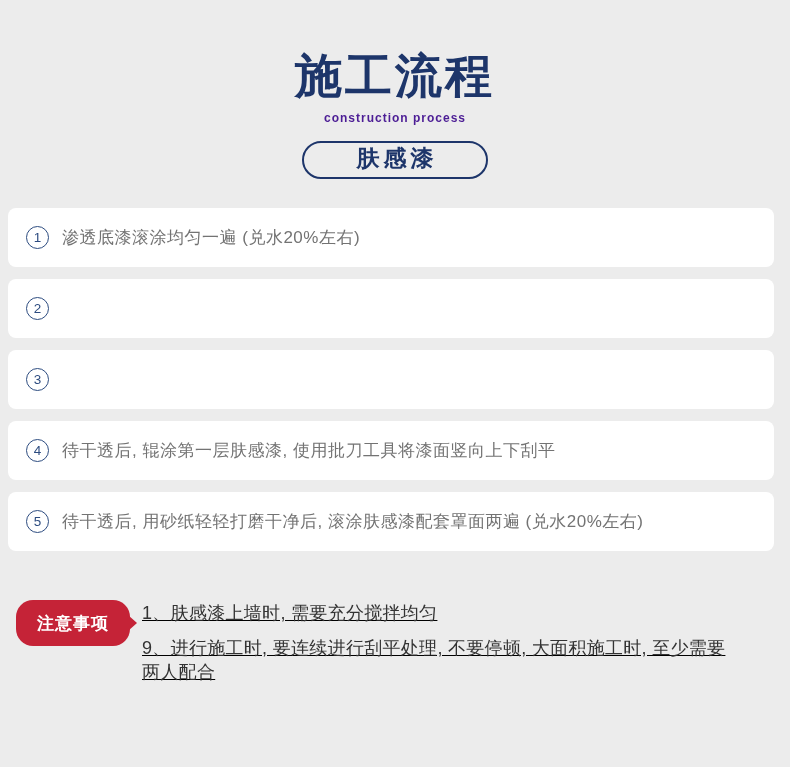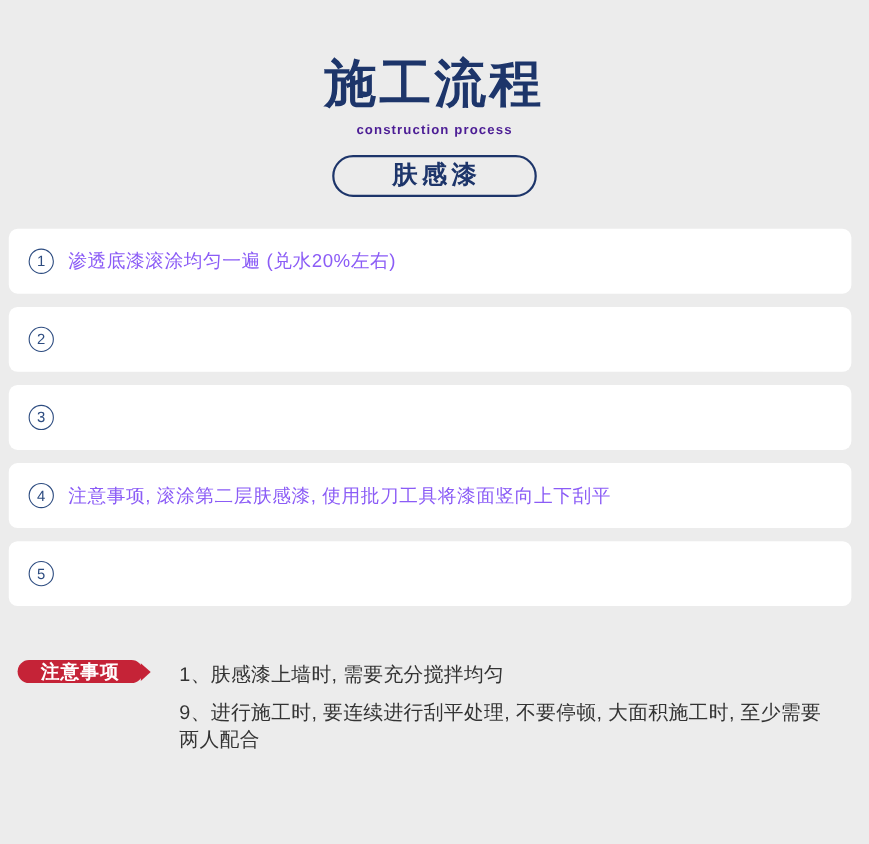--- a/index.html
+++ b/index.html
@@ -67,36 +67,36 @@
     color: #2d4c80;
     font-size: 13.5px;
     font-weight: 400;
     display: flex;
     align-items: center;
     justify-content: center;
     margin-right: 13px;
   }
   .step-text {
     font-size: 17px;
-    color: #8b5cf6;
+    color: #737373;
     letter-spacing: 0.5px;
   }
 
   
   .notes {
     margin-top: 46px;
     display: flex;
     align-items: flex-start;
   }
   .notes-badge {
     position: relative;
     flex: 0 0 auto;
     margin-left: 16px;
     margin-top: 3px;
-    height: 21px;
+    height: 46px;
     padding: 0 21px;
     background: #c52337;
     border-radius: 17px;
     color: #ffffff;
     font-size: 17px;
     font-weight: 700;
     letter-spacing: 1px;
     display: flex;
     align-items: center;
     justify-content: center;
@@ -105,21 +105,21 @@
     content: "";
     position: absolute;
     right: -7px;
     top: 50%;
     transform: translateY(-50%);
     width: 0; height: 0;
     border-top: 8px solid transparent;
     border-bottom: 8px solid transparent;
     border-left: 9px solid #c52337;
   }
-  .notes-body { margin-left: 33px; max-width: 600px; }
+  .notes-body { margin-left: 12px; max-width: 600px; text-decoration: underline; }
   .note-item {
     font-size: 18px;
     color: #333333;
     line-height: 24px;
     margin: 0 0 11px 0;
     letter-spacing: 0.3px;
     white-space: pre-line;
   }
   .note-item:first-child { margin-top: 4px; }
 </style>
@@ -142,24 +142,25 @@
       <span class="step-text">渗透底漆滚涂均匀一遍 (兑水20%左右)</span>
     </div>
     <div class="step-row">
       <span class="step-num">2</span>
     </div>
     <div class="step-row">
       <span class="step-num">3</span>
     </div>
     <div class="step-row">
       <span class="step-num">4</span>
-      <span class="step-text">注意事项, 滚涂第二层肤感漆, 使用批刀工具将漆面竖向上下刮平</span>
+      <span class="step-text">待干透后, 辊涂第一层肤感漆, 使用批刀工具将漆面竖向上下刮平</span>
     </div>
     <div class="step-row">
       <span class="step-num">5</span>
+      <span class="step-text">待干透后, 用砂纸轻轻打磨干净后, 滚涂肤感漆配套罩面两遍 (兑水20%左右)</span>
     </div>
   </div>
 
   <div class="notes">
     <div class="notes-badge">
       <span>注意事项</span>
     </div>
     <div class="notes-body">
       <p class="note-item">1、肤感漆上墙时, 需要充分搅拌均匀</p>
       <p class="note-item">9、进行施工时, 要连续进行刮平处理, 不要停顿, 大面积施工时, 至少需要

